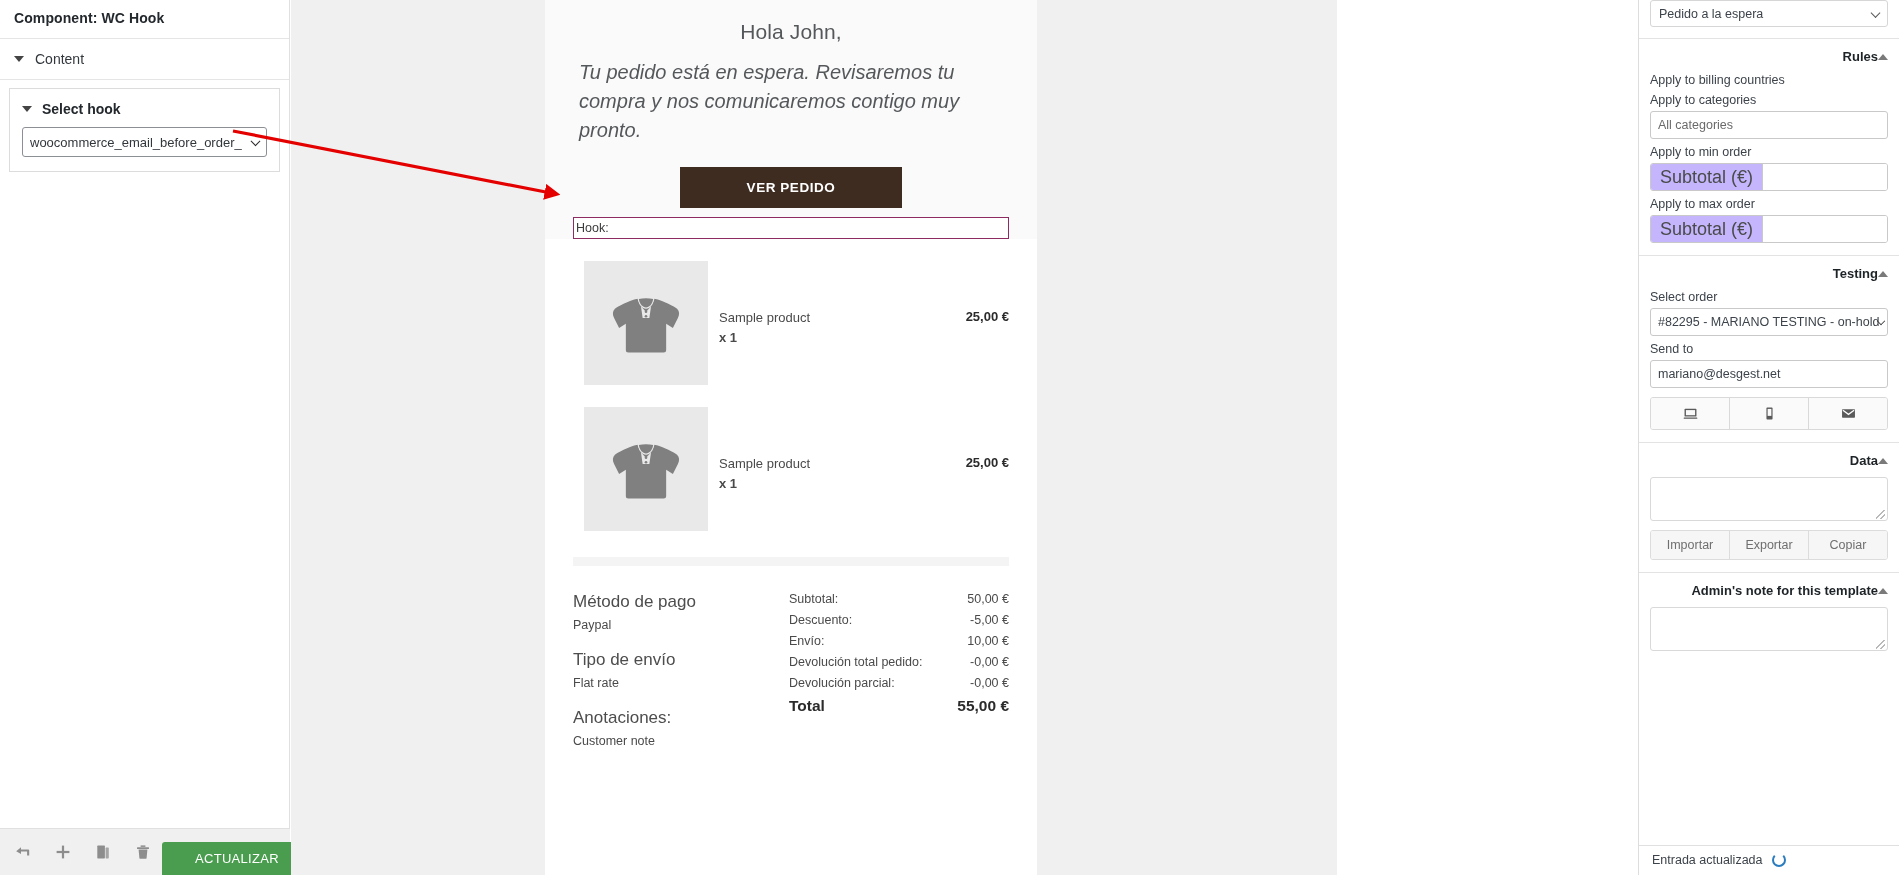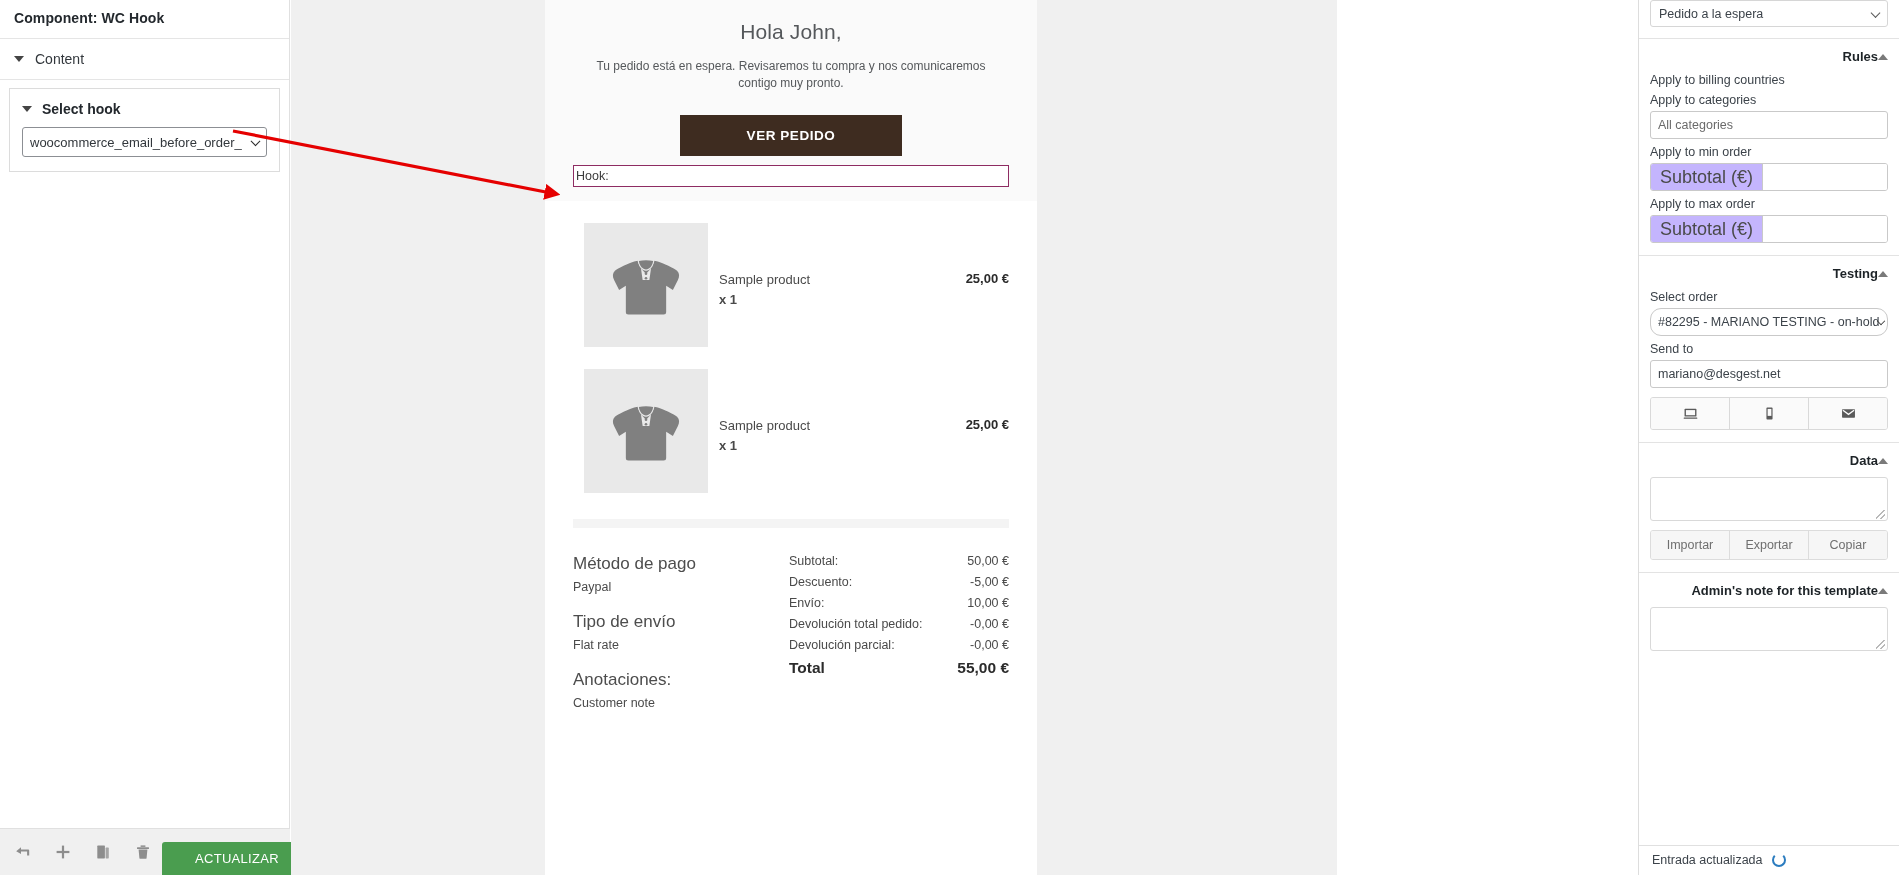--- a/index.html
+++ b/index.html
@@ -121,23 +121,23 @@
     padding: 10px 28px 0 28px;
     min-height: 201px;
     position: relative;
   }
   .email-greeting {
     font-size: 21px; color: #55585b; font-weight: 400;
     text-align: center; letter-spacing: .1px;
     margin: 10px 0 0 0;
   }
   .email-sub {
-    font-size: 12px; color: #55585b; line-height: 1.45;
-    text-align: center;
+    font-size: 20px; color: #55585b; line-height: 1.45;
     margin: 14px 6px 0 6px;
+    font-style: italic;
   }
   .btn-ver-pedido {
     display: block;
     width: 222px;
     margin: 22px auto 0 auto;
     background: #3e2c20;
     color: #ffffff;
     font-size: 13.5px; font-weight: bold;
     letter-spacing: .55px;
     text-align: center;
@@ -259,21 +259,21 @@
   .rp-prefix {
     background: #c4b5fd;
     display: flex; align-items: center;
     padding: 0 9px;
     font-size: 18px; color: #4a4a4a;
     border-right: 1px solid #c9c9c9;
   }
   .rp-groupfield { flex: 1; background: #fff; }
   .rp-sel-order {
     width: 100%; height: 28px;
-    border: 1px solid #c9c9c9; border-radius: 11px;
+    border: 1px solid #c9c9c9; border-radius: 3px;
     background: #ffffff;
     display: flex; align-items: center;
     padding: 0 16px 0 7px;
     font-size: 12.5px; color: #3c434a;
     position: relative; white-space: nowrap; overflow: hidden;
   }
   .rp-sel-order .chev3 {
     position: absolute; right: 3px; top: 50%;
     transform: translateY(-65%) rotate(45deg);
     width: 6px; height: 6px;

